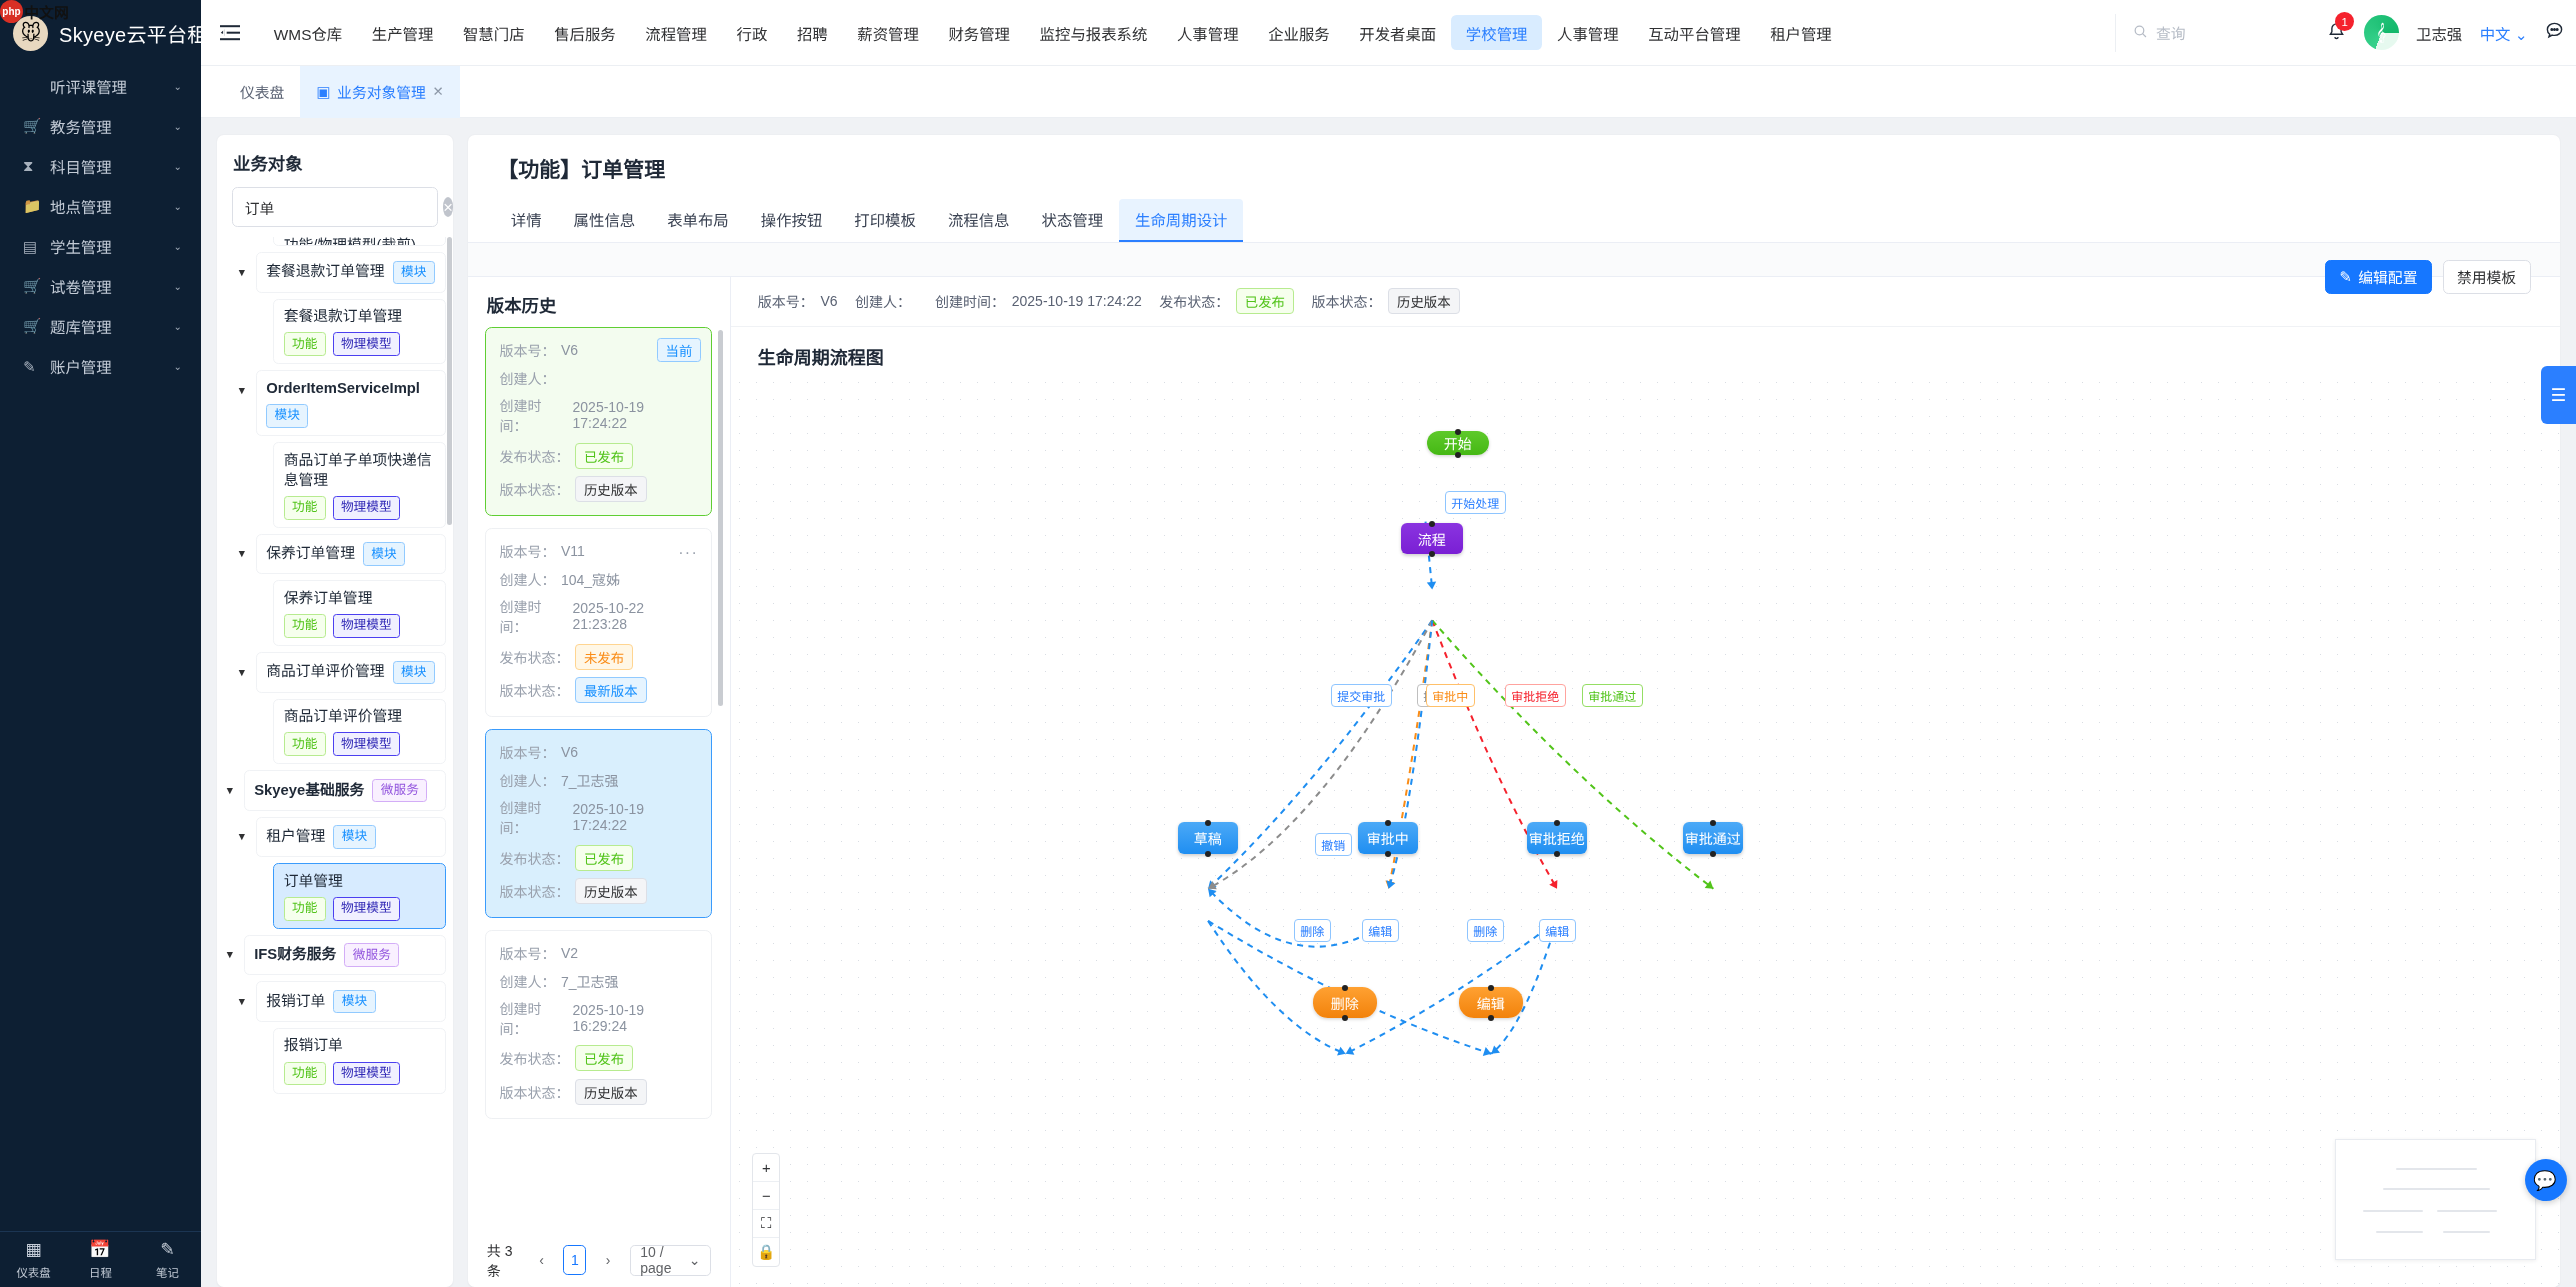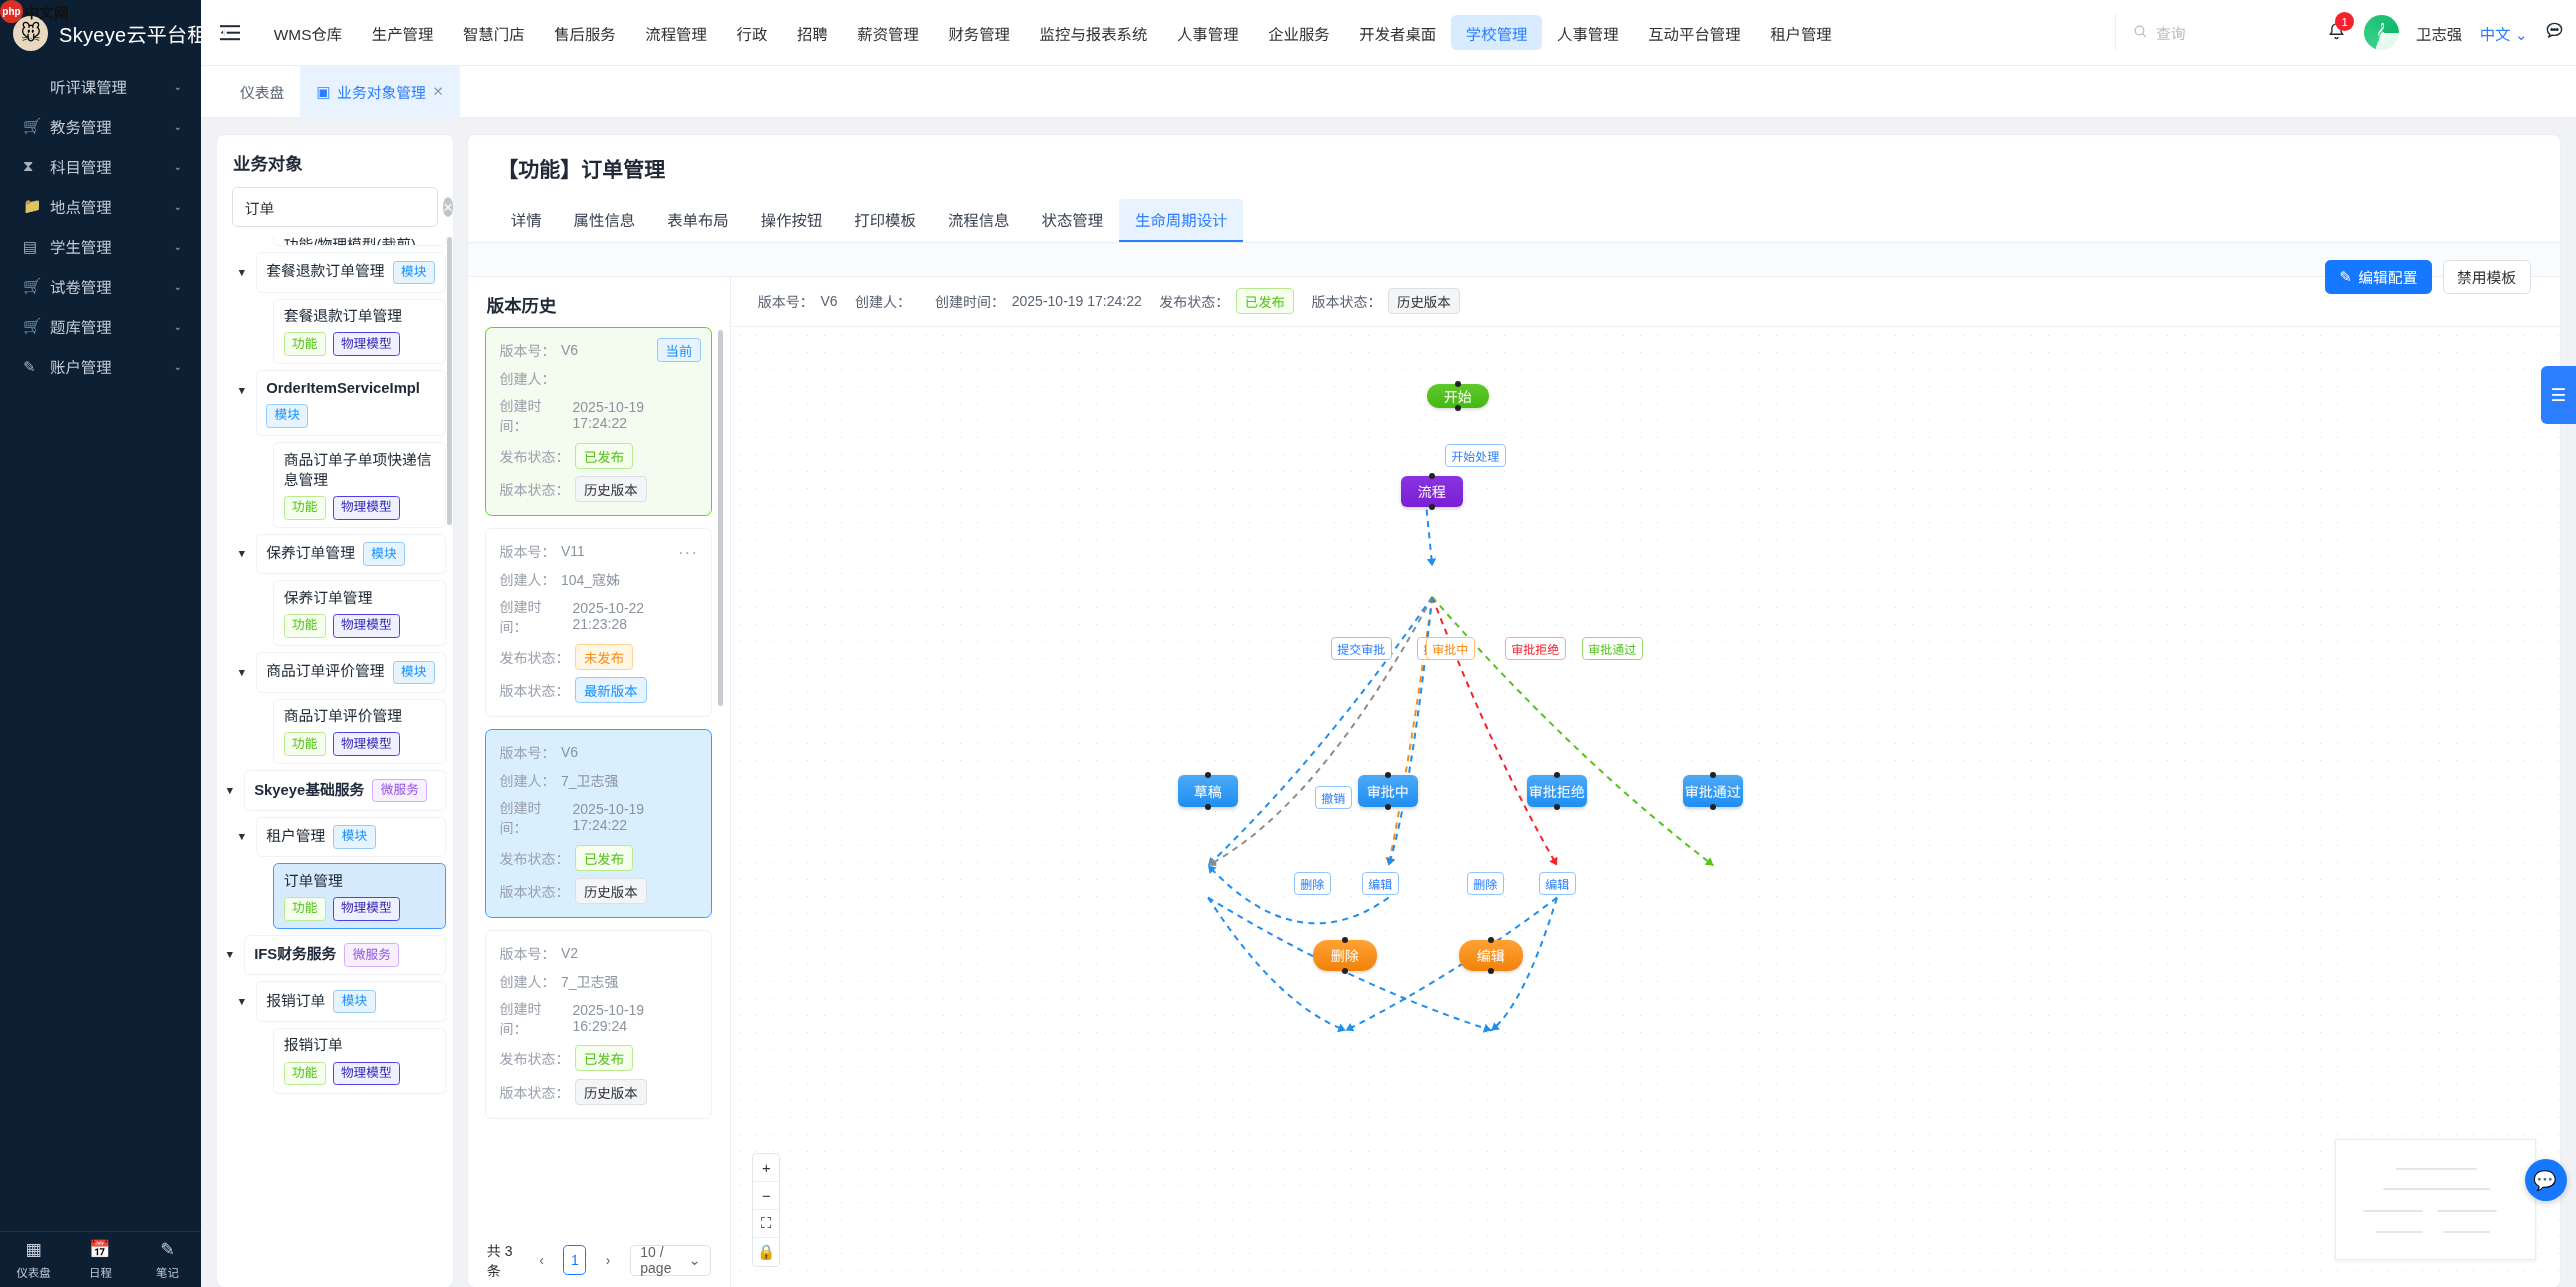--- a/index.html
+++ b/index.html
@@ -658,20 +658,21 @@
             </span>
             <span class="vb-item">
               <span>发布状态：</span>
               <span class="sbadge ok">已发布</span>
             </span>
             <span class="vb-item">
               <span>版本状态：</span>
               <span class="sbadge grey">历史版本</span>
             </span>
           </div>
+          <div id="flow-title">生命周期流程图</div>
           <div id="canvas">
             <svg id="edges" width="100%" height="100%" style="position:absolute;inset:0;pointer-events:none" viewBox="0 0 2726 1162">
                 <path d="M1035,121 Q1040,171.5 1045,222" stroke="#1f8ef1" stroke-width="3" stroke-dasharray="9 8" fill="none"></path>
                 <path d="M0,0 L-11,-7 L-11,7 Z" fill="#1f8ef1" transform="translate(1045,222) rotate(84.3455791773593)"></path>
                 <path d="M1045,268 Q878,508 711,668" stroke="#1f8ef1" stroke-width="3" stroke-dasharray="9 8" fill="none"></path>
                 <path d="M0,0 L-11,-7 L-11,7 Z" fill="#1f8ef1" transform="translate(711,668) rotate(136.22632785989586)"></path>
                 <path d="M1045,268 Q878,578 711,668" stroke="#8c8c8c" stroke-width="3" stroke-dasharray="9 8" fill="none"></path>
                 <path d="M0,0 L-11,-7 L-11,7 Z" fill="#8c8c8c" transform="translate(711,668) rotate(151.6787887619912)"></path>
                 <path d="M1045,268 Q1012.5,508 980,668" stroke="#fa8c16" stroke-width="3" stroke-dasharray="9 8" fill="none"></path>
                 <path d="M0,0 L-11,-7 L-11,7 Z" fill="#fa8c16" transform="translate(980,668) rotate(101.48199135474809)"></path>

